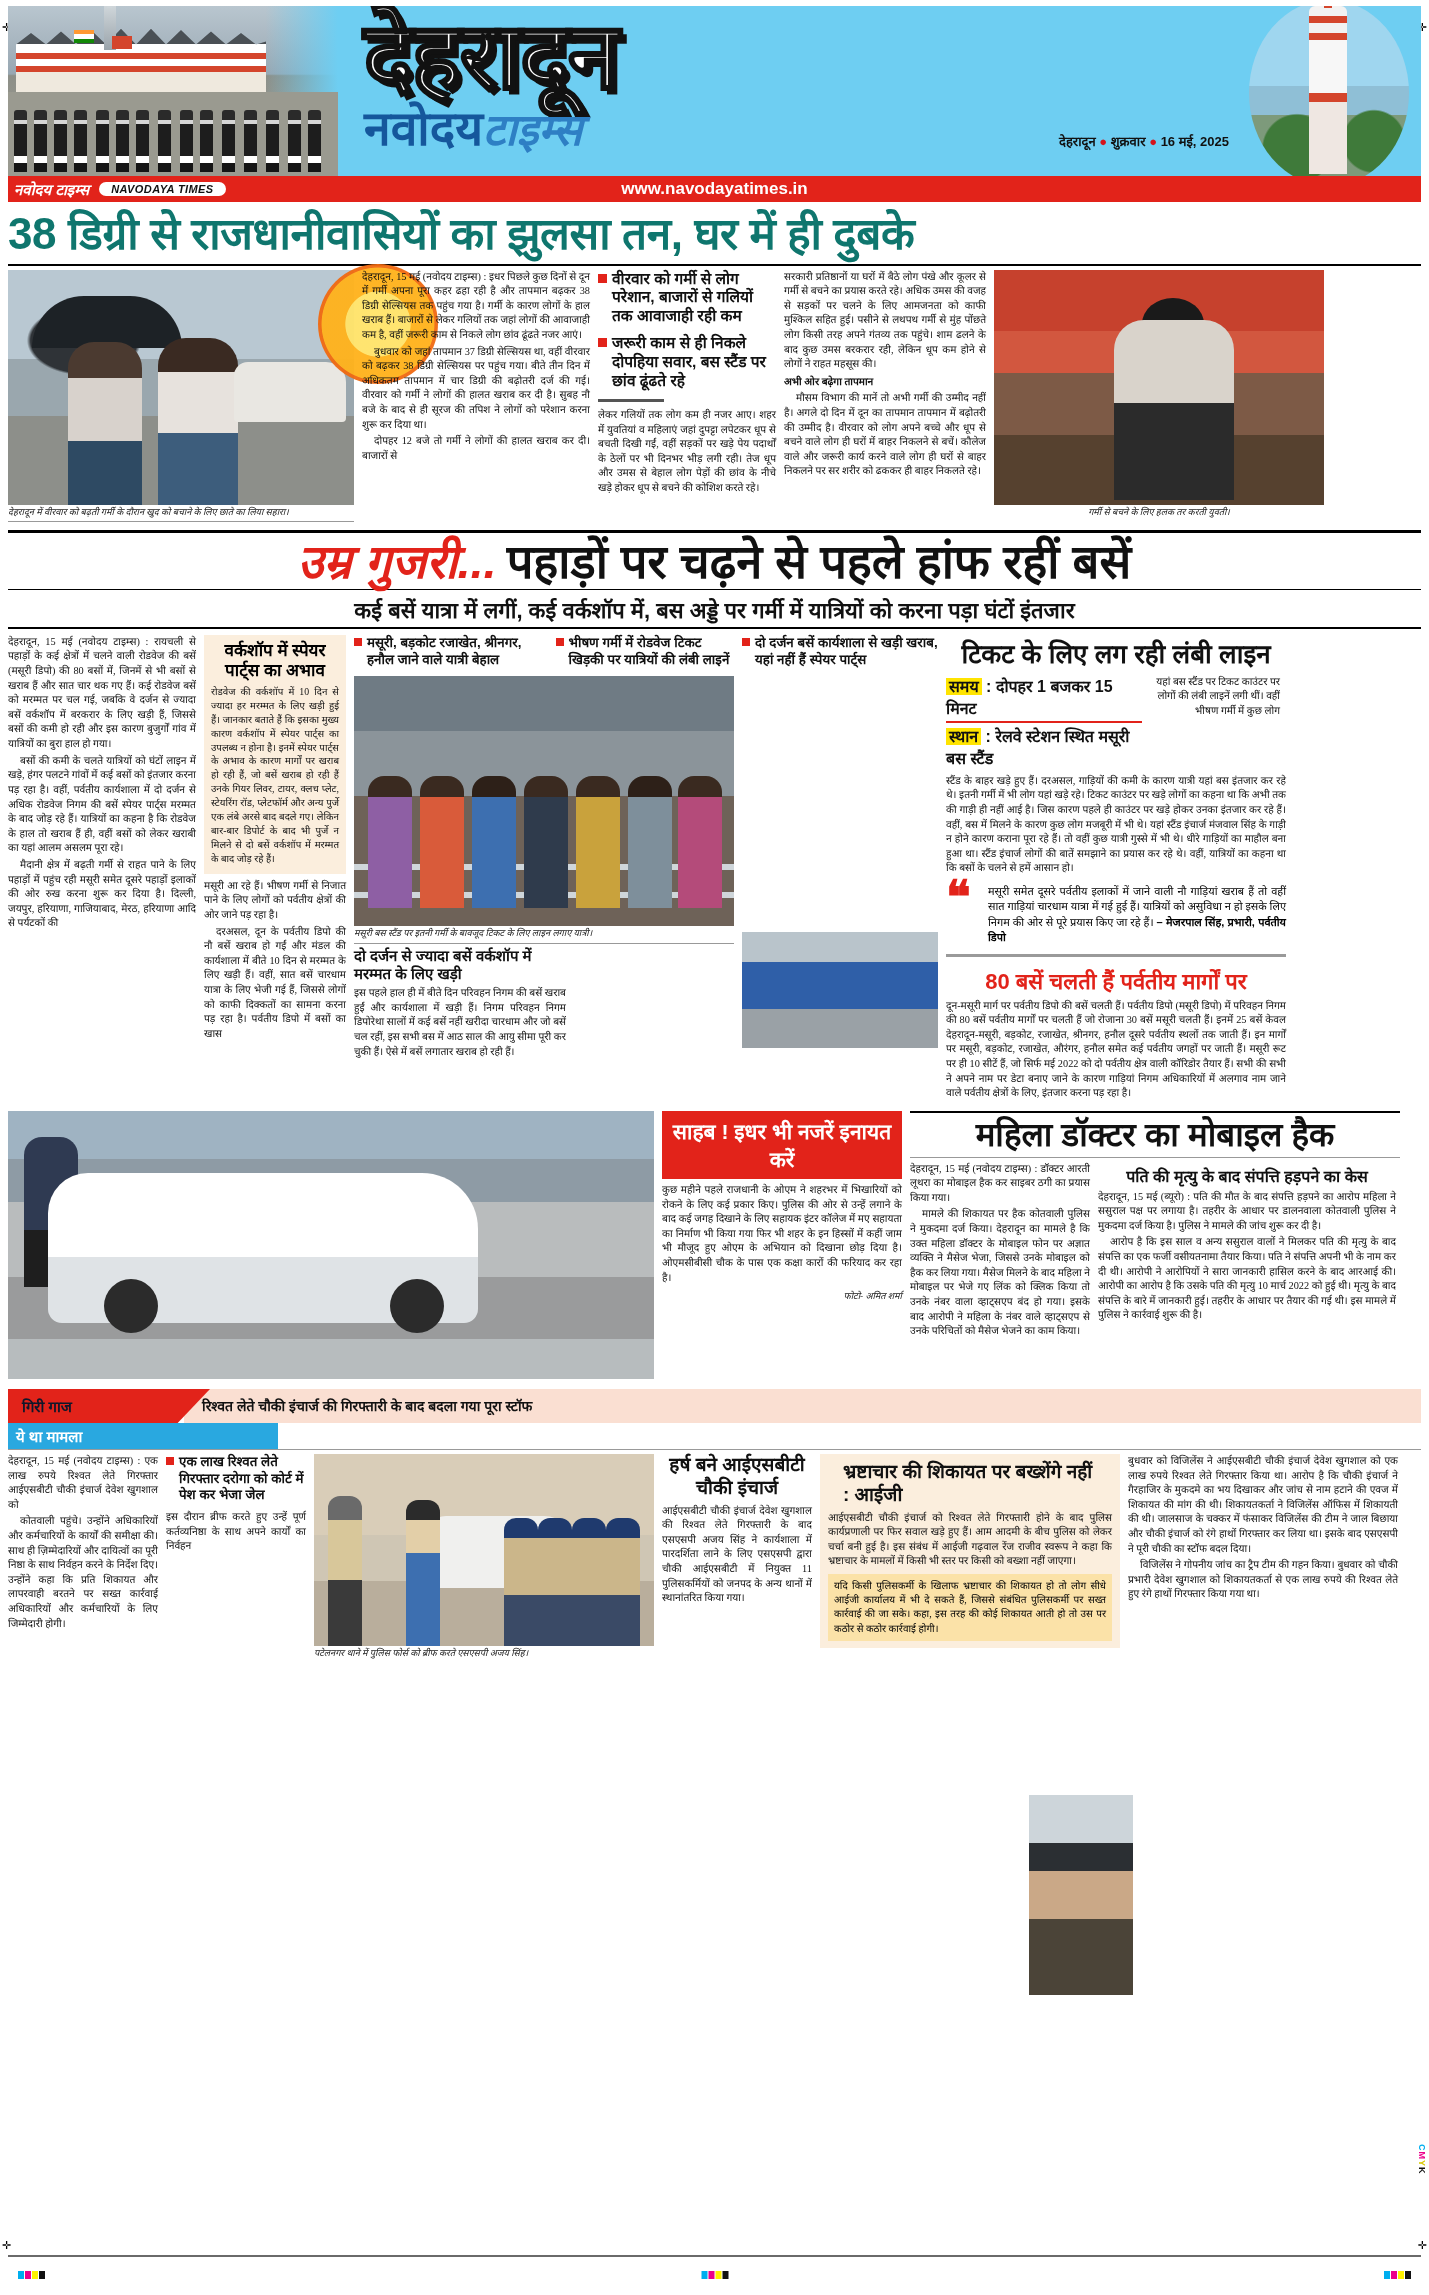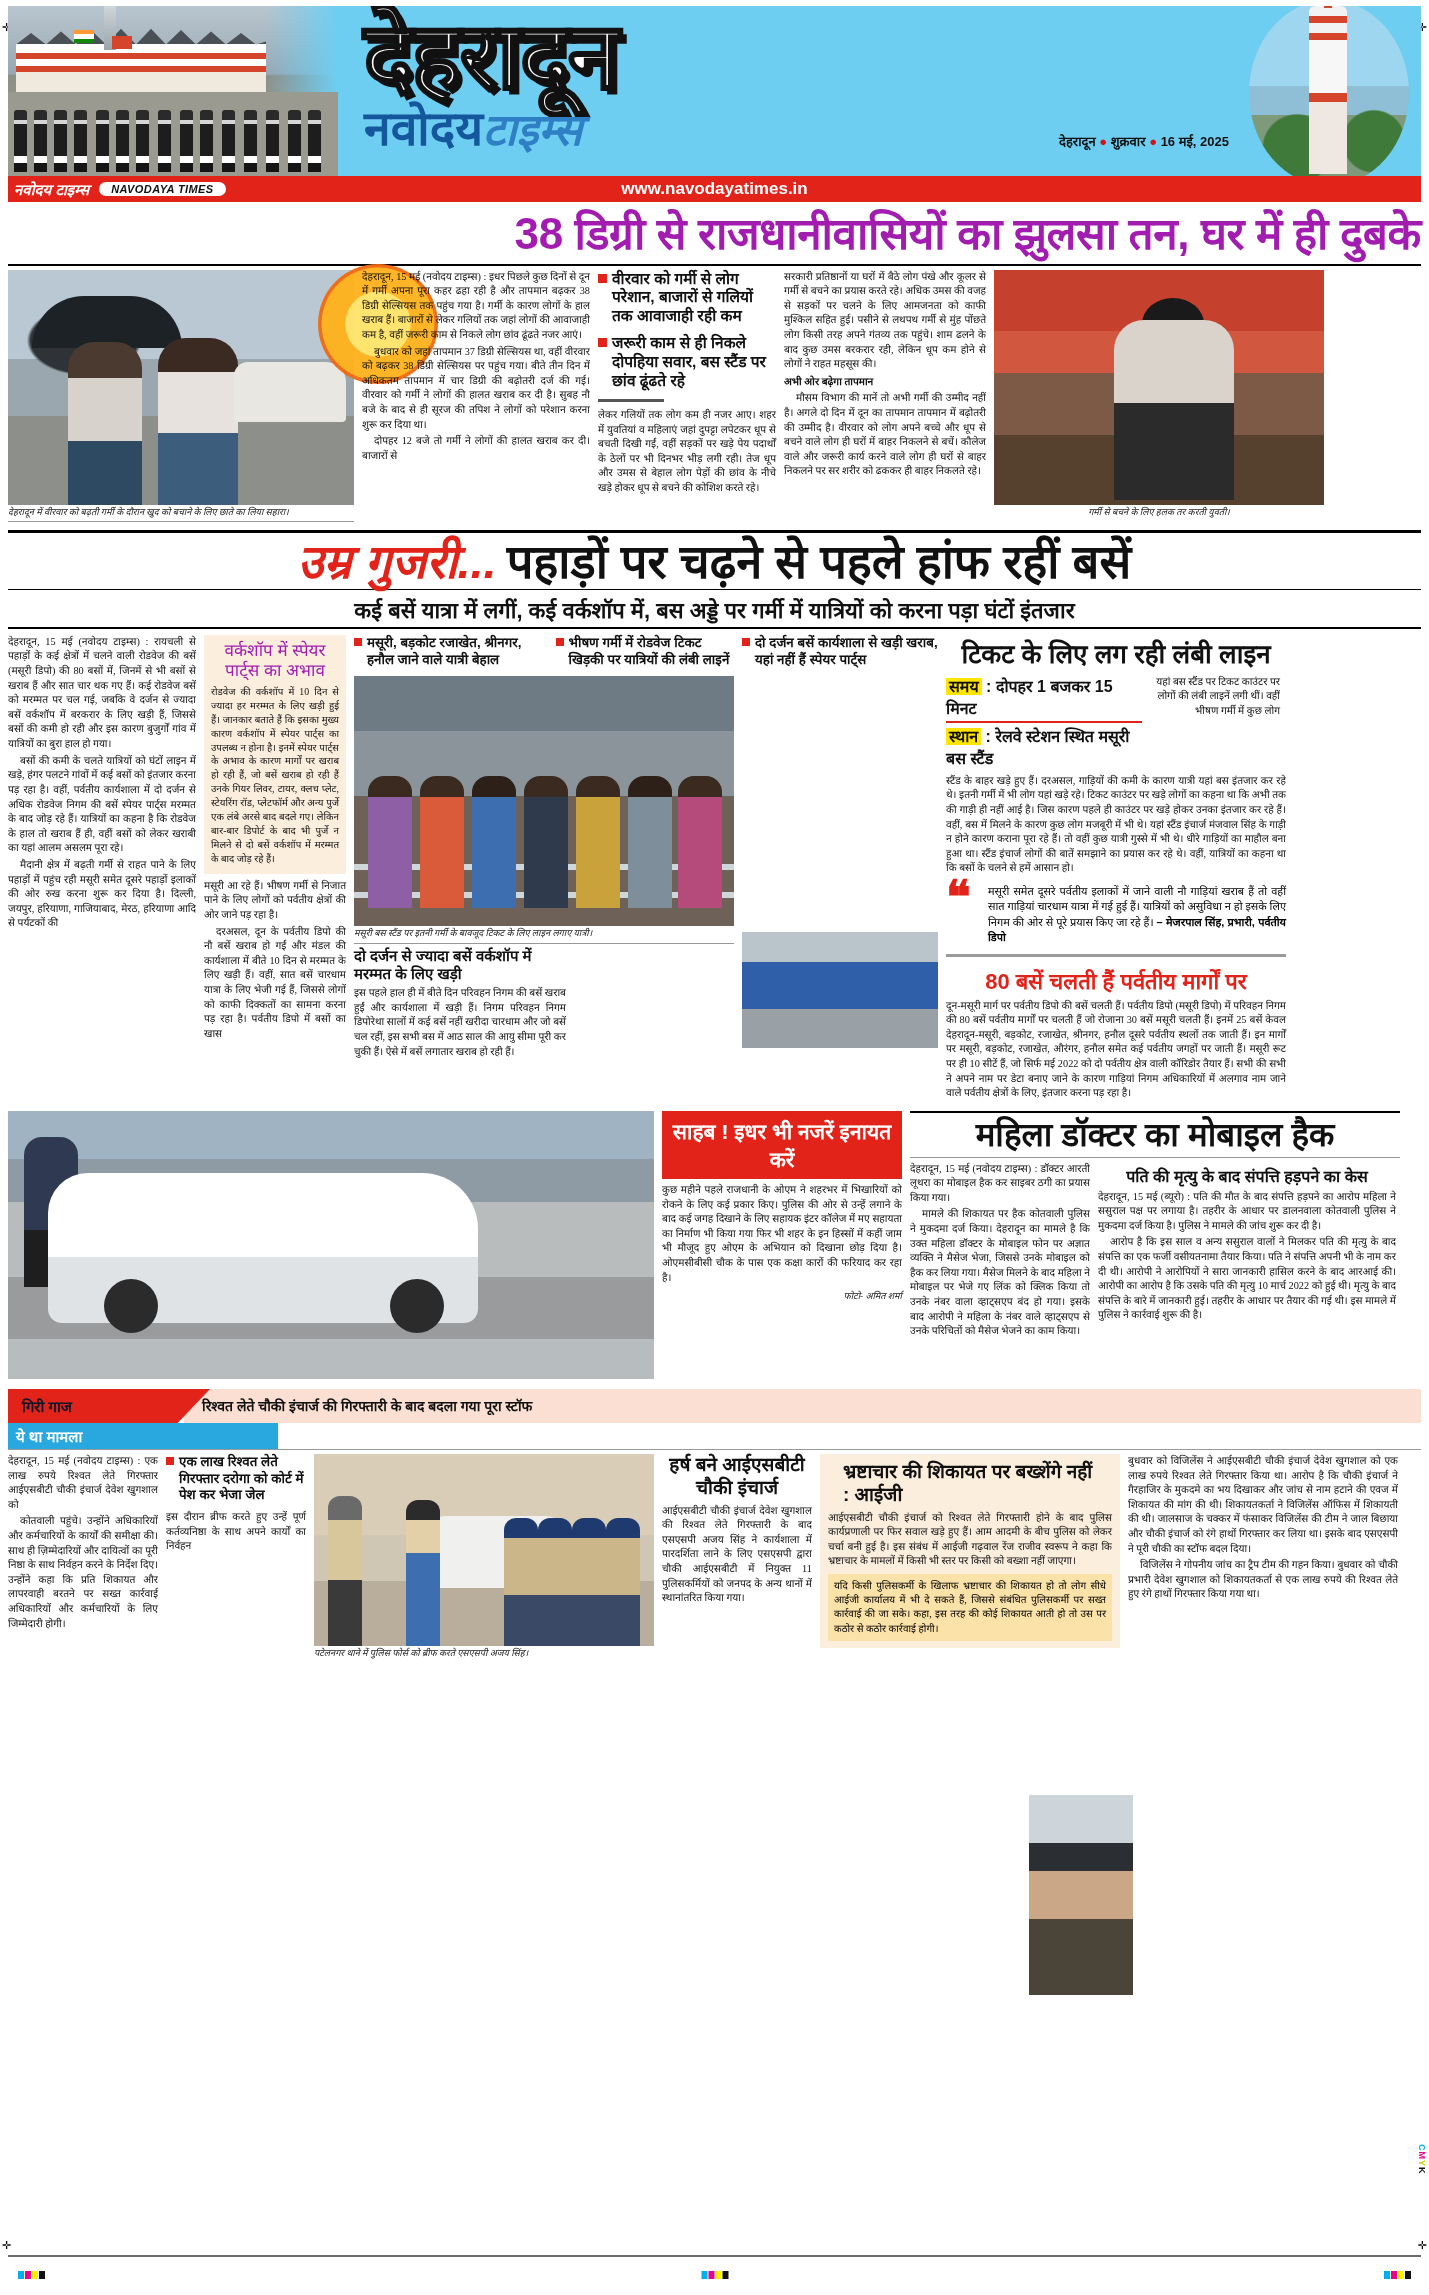--- a/index.html
+++ b/index.html
@@ -98,22 +98,22 @@
     background:#fff;color:#111;border-radius:11px;padding:1px 12px;font-size:11px;font-weight:bold;
     font-family:"Liberation Sans", sans-serif;font-style:italic;letter-spacing:.4px;
   }
   .webbar .url{
     position:absolute;left:0;right:0;text-align:center;color:#fff;font-weight:bold;
     font-size:17px;font-family:"Liberation Sans", sans-serif;pointer-events:none;
   }
 
   
   .hl-main{
-    font-family:"Liberation Sans", sans-serif;font-weight:bold;text-align:right;
-    font-size:44px;line-height:1.08;color:#a21caf;margin:8px 0 6px;letter-spacing:-.4px;
+    font-family:"Liberation Sans", sans-serif;font-weight:bold;text-align:left;
+    font-size:44px;line-height:1.08;color:#0f766e;margin:8px 0 6px;letter-spacing:-.4px;
   }
   .rule2{border-top:2px solid #000;}
   .rule-thin{border-top:1px solid #999;}
 
   .body-col{
     font-size:10.3px;line-height:1.42;text-align:justify;color:#111;
     font-family:"Liberation Serif", serif;
   }
   .body-col p{margin:0 0 2px;text-indent:12px;}
   .body-col p.noind{text-indent:0;}
@@ -182,21 +182,21 @@
   
   .bus-grid{display:flex;gap:8px;margin-top:6px;}
   .bg-c1{width:188px;}
   .bg-c2{width:142px;}
   .bg-c3{width:380px;}
   .bg-c4{width:196px;}
   .bg-c5{width:340px;}
 
   .tintbox{background:#fbeedd;padding:6px 7px;box-sizing:border-box;}
   .tintbox h4{
-    font-family:"Liberation Sans", sans-serif;font-size:17px;font-weight:normal;color:#a21caf;
+    font-family:"Liberation Sans", sans-serif;font-size:17px;font-weight:bold;color:#000000;
     text-align:center;margin:0 0 4px;line-height:1.18;
   }
   .tintbox .body-col{font-size:9.8px;}
 
   .bus-photo .ph{
     width:100%;height:250px;position:relative;overflow:hidden;
     background:linear-gradient(180deg,#6f7b84 0 22%, #8b949a 22% 48%, #6e6258 48% 100%);
   }
   .bus-photo .ph .rail{position:absolute;left:0;right:0;bottom:28px;height:6px;background:#cfd6da;}
   .bus-photo .ph .rail2{position:absolute;left:0;right:0;bottom:56px;height:6px;background:#cfd6da;}

